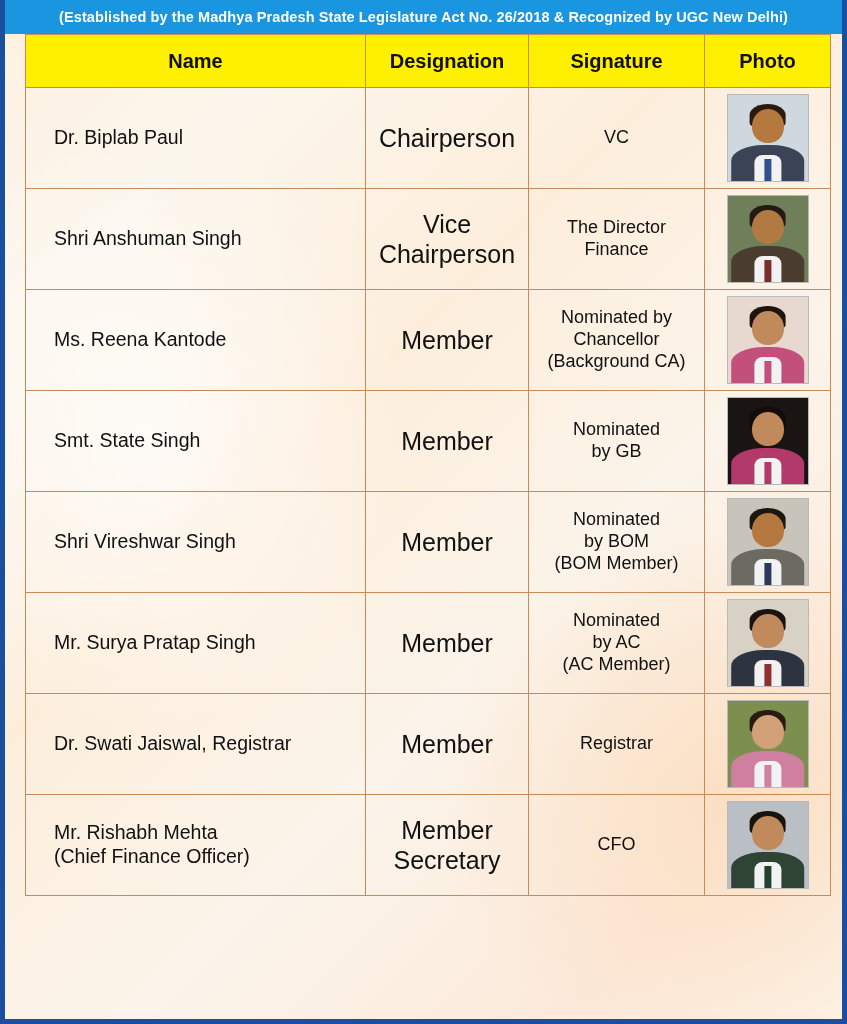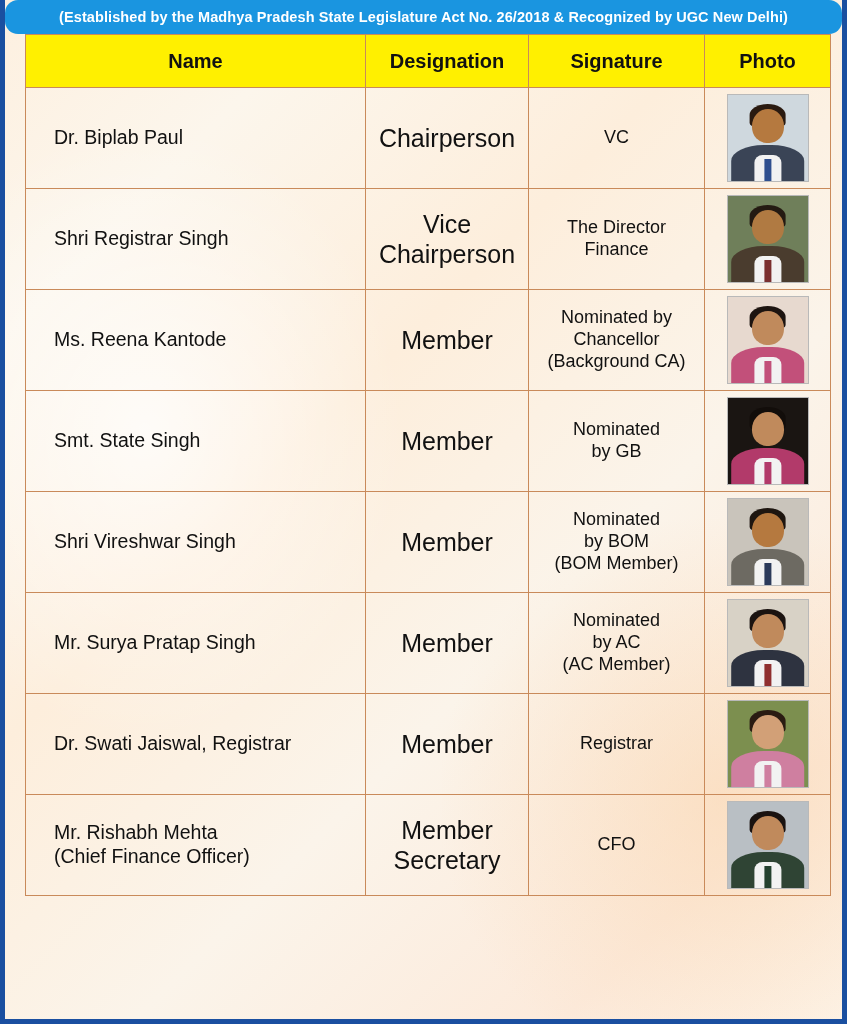--- a/index.html
+++ b/index.html
@@ -47,21 +47,20 @@
     height: 34px;
     background: #1a95e0;
     color: #ffffff;
     display: flex;
     align-items: center;
     justify-content: center;
     font-size: 14.5px;
     font-weight: bold;
     letter-spacing: 0.1px;
     z-index: 3;
-    border-radius: 13px;
   }
 
   .content {
     position: relative;
     z-index: 2;
     padding: 0 20px;
   }
 
   .title {
     text-align: center;
@@ -237,21 +236,21 @@
                   <div class="shirt"></div>
                   <div class="tie" style="background:#2f4f8f"></div>
                   <div class="hair" style="background:#2a1a10"></div>
                   <div class="head" style="background:#b5793f"></div>
                 </div>
                 <span class="visually-hidden">Photo of Dr. Biplab Paul</span>
               </div>
             </td>
           </tr>
           <tr>
-            <td class="cell-name">Shri Registrar Singh</td>
+            <td class="cell-name">Shri Anshuman Singh</td>
             <td class="cell-desig">Vice<br>Chairperson</td>
             <td class="cell-sign">The Director<br>Finance</td>
             <td class="cell-photo">
               <div class="photo-frame">
                 <div class="ph">
                   <div class="bg" style="background:#6f7f5a"></div>
                   <div class="body" style="background:#4a3c2e"></div>
                   <div class="shirt"></div>
                   <div class="tie" style="background:#7a2f2f"></div>
                   <div class="hair" style="background:#241a12"></div>

